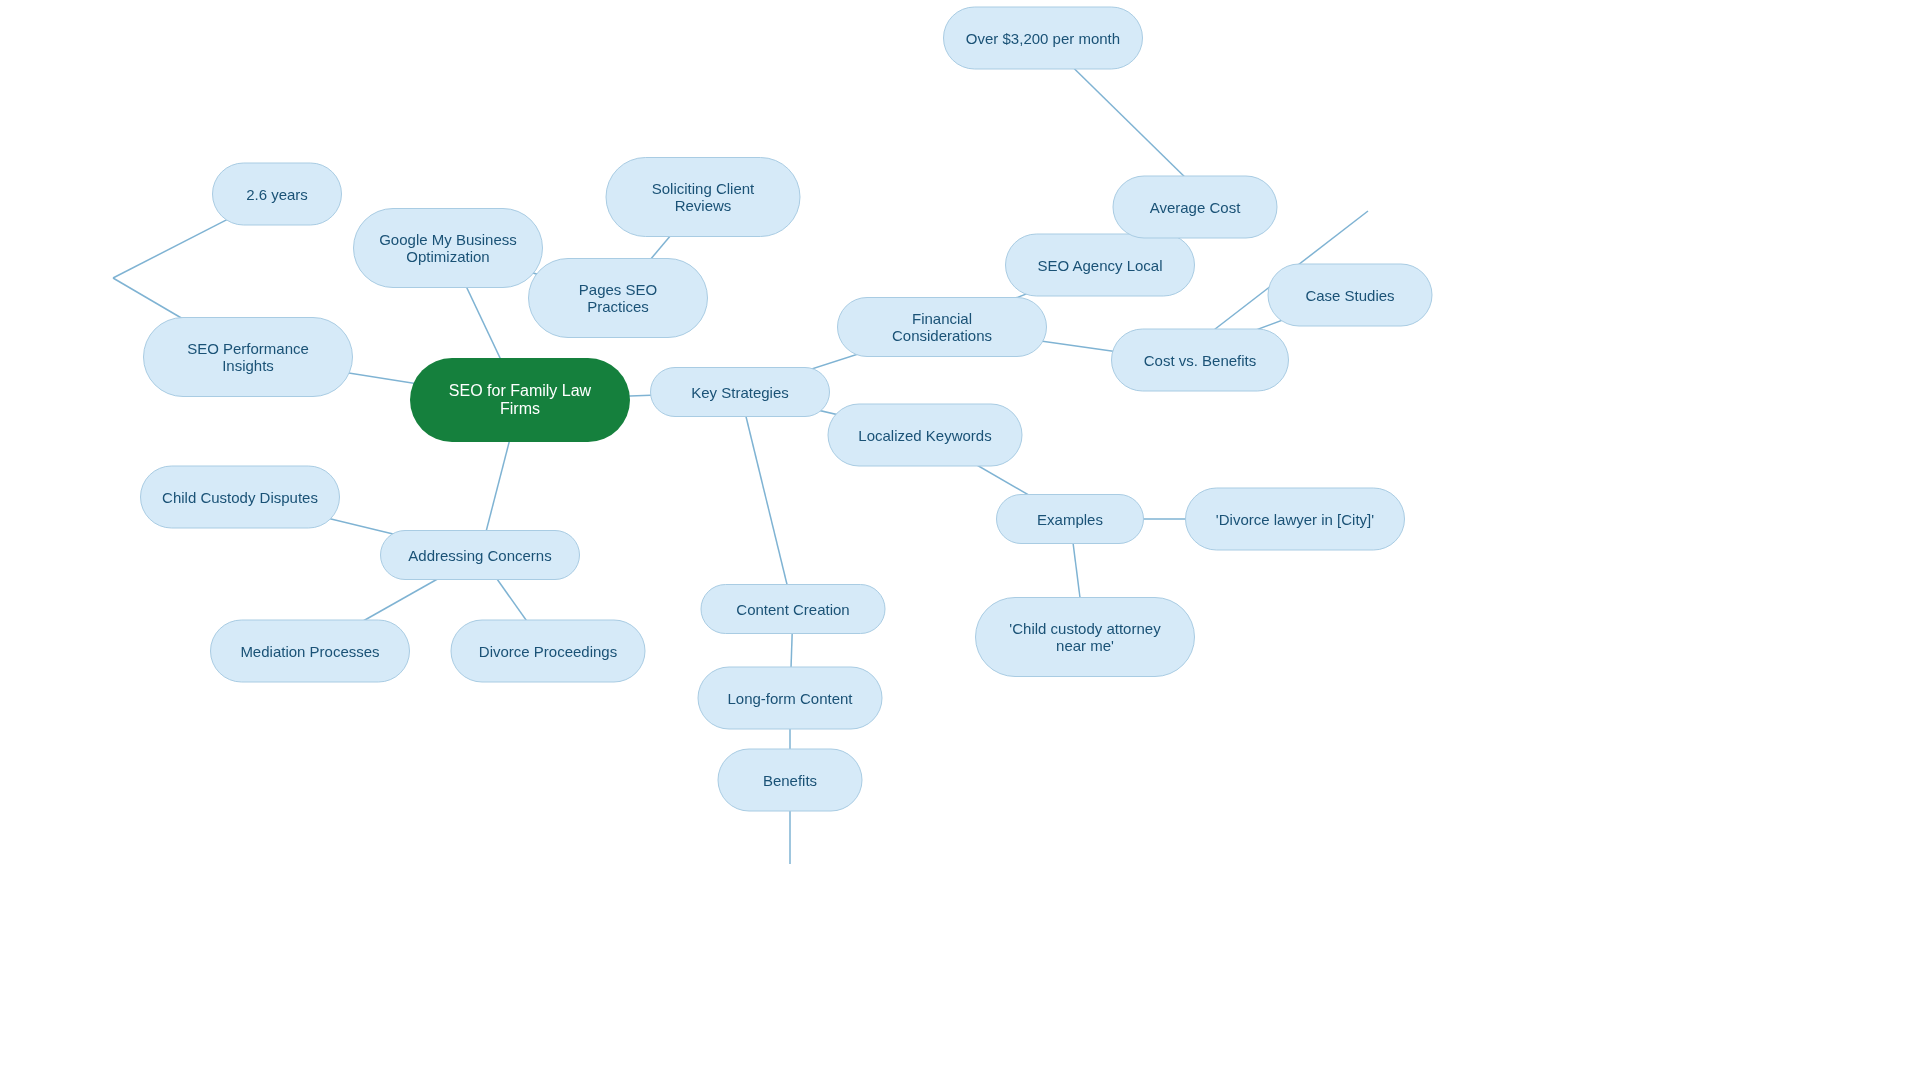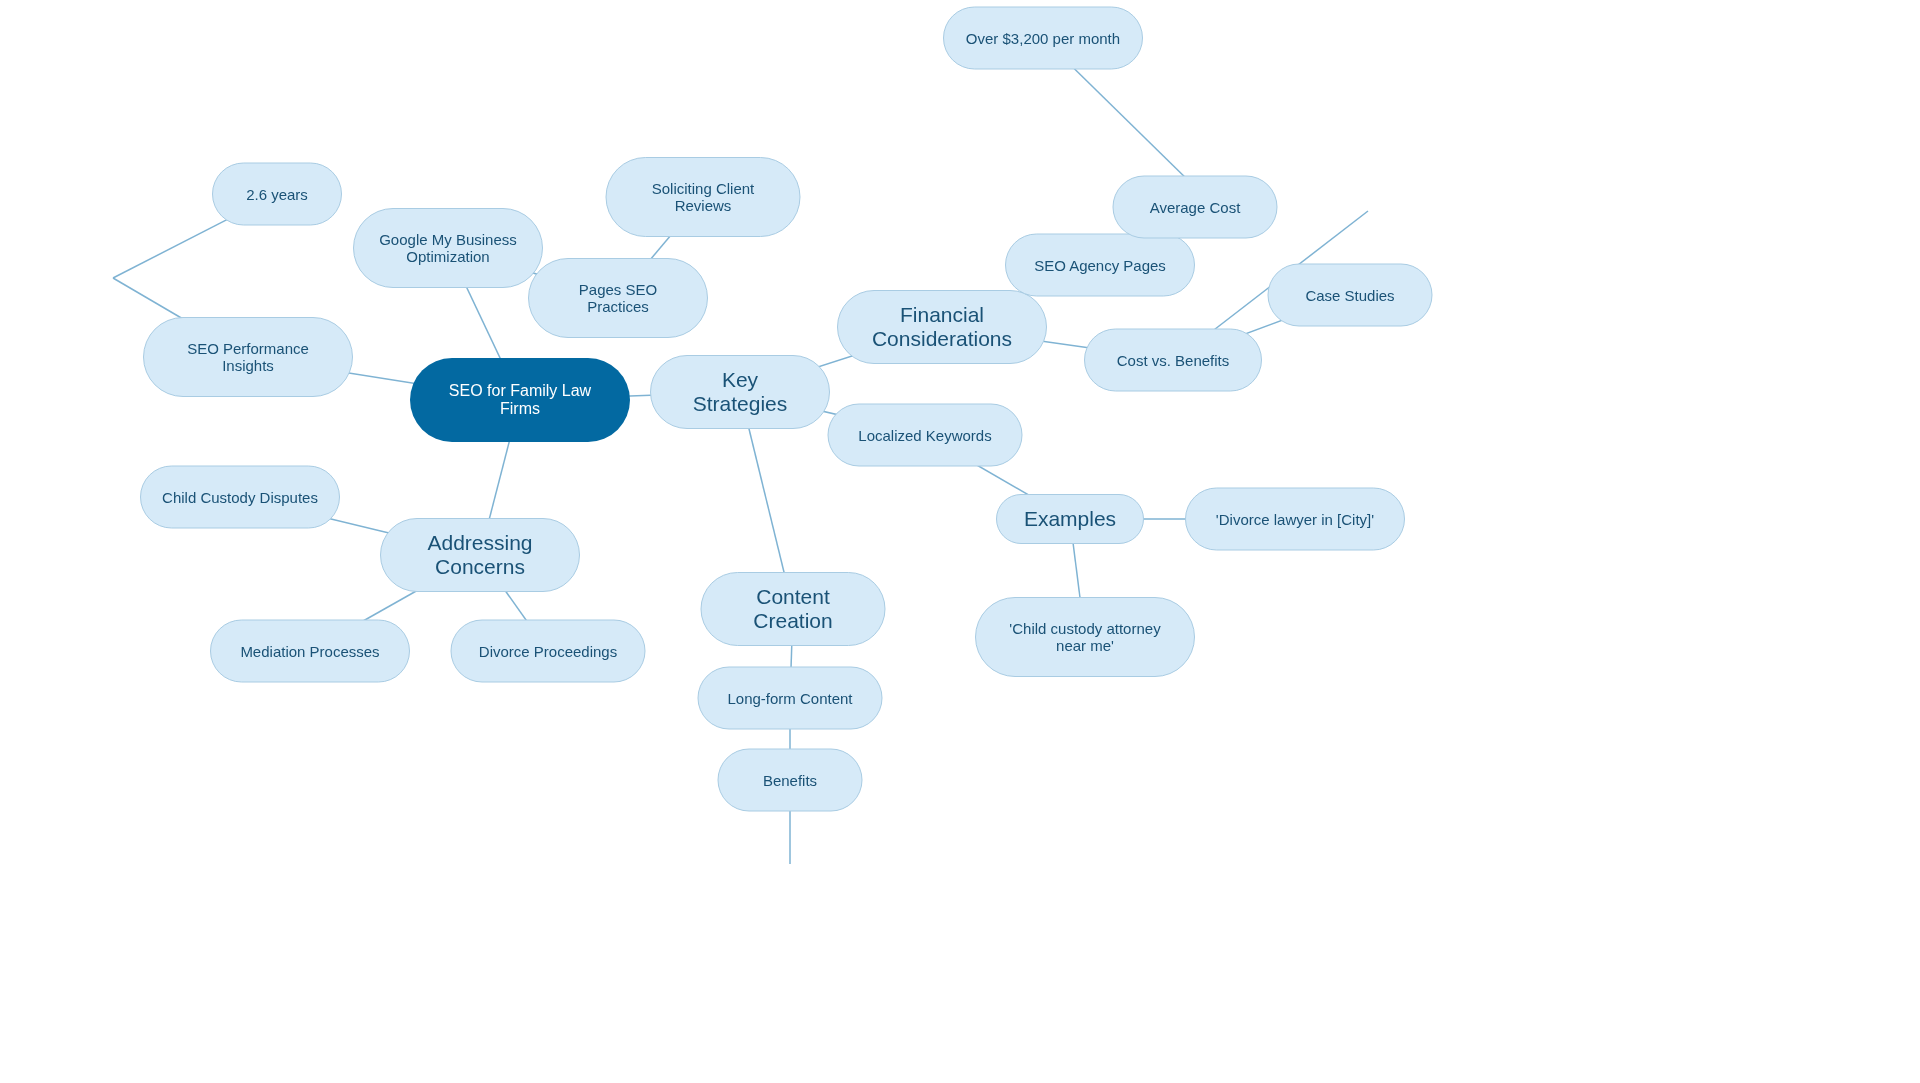--- a/index.html
+++ b/index.html
@@ -35,32 +35,32 @@
     }
     .node-light {
       background: #d6eaf8;
       border: 1.5px solid #a9cce3;
       color: #1a5276;
       font-size: 15px;
       font-weight: 400;
       padding: 22px 20px;
     }
     .node-dark {
-      background: #0369a1;
+      background: #15803d;
       border: none;
       color: #ffffff;
       font-size: 16px;
       font-weight: 500;
       padding: 24px 28px;
     }
     .node-medium {
       background: #d6eaf8;
       border: 1.5px solid #a9cce3;
       color: #1a5276;
-      font-size: 21px;
+      font-size: 15px;
       font-weight: 500;
       padding: 12px 24px;
     }
   </style>
 </head>
 <body>
 
 <div id="mind-map-container">
   <svg id="connections">
       <line x1="520" y1="400" x2="248" y2="357" stroke="#7fb3d3" stroke-width="1.5"></line>
@@ -91,24 +91,24 @@
       <line x1="480" y1="555" x2="548" y2="651" stroke="#7fb3d3" stroke-width="1.5"></line>
     </svg>
 <div class="node node-dark" style="left: 520px; top: 400px; width: 220px; min-height: 48px;">SEO for Family Law Firms</div>
     <div class="node node-light" style="left: 277px; top: 194px; width: 130px; min-height: 44px;">2.6 years</div>
     <div class="node node-light" style="left: 248px; top: 357px; width: 210px; min-height: 44px;">SEO Performance Insights</div>
     <div class="node node-light" style="left: 448px; top: 248px; width: 190px; min-height: 56px;">Google My Business Optimization</div>
     <div class="node node-light" style="left: 618px; top: 298px; width: 180px; min-height: 44px;">Pages SEO Practices</div>
     <div class="node node-light" style="left: 703px; top: 197px; width: 195px; min-height: 44px;">Soliciting Client Reviews</div>
     <div class="node node-medium" style="left: 740px; top: 392px; width: 180px; min-height: 50px;">Key Strategies</div>
     <div class="node node-medium" style="left: 942px; top: 327px; width: 210px; min-height: 50px;">Financial Considerations</div>
-    <div class="node node-light" style="left: 1100px; top: 265px; width: 190px; min-height: 44px;">SEO Agency Pages</div>
+    <div class="node node-light" style="left: 1100px; top: 265px; width: 190px; min-height: 44px;">SEO Agency Local</div>
     <div class="node node-light" style="left: 1195px; top: 187px; width: 165px; min-height: 44px; margin-top: 20px;">Average Cost</div>
     <div class="node node-light" style="left: 1043px; top: 38px; width: 200px; min-height: 44px;">Over $3,200 per month</div>
-    <div class="node node-light" style="left: 1173px; top: 360px; width: 178px; min-height: 44px;">Cost vs. Benefits</div>
+    <div class="node node-light" style="left: 1200px; top: 360px; width: 178px; min-height: 44px;">Cost vs. Benefits</div>
     <div class="node node-light" style="left: 1350px; top: 295px; width: 165px; min-height: 44px;">Case Studies</div>
     <div class="node node-light" style="left: 925px; top: 435px; width: 195px; min-height: 44px;">Localized Keywords</div>
     <div class="node node-medium" style="left: 1070px; top: 519px; width: 148px; min-height: 50px;">Examples</div>
     <div class="node node-light" style="left: 1295px; top: 519px; width: 220px; min-height: 44px;">'Divorce lawyer in [City]'</div>
     <div class="node node-light" style="left: 1085px; top: 637px; width: 220px; min-height: 66px;">'Child custody attorney near me'</div>
     <div class="node node-medium" style="left: 793px; top: 609px; width: 185px; min-height: 50px;">Content Creation</div>
     <div class="node node-light" style="left: 790px; top: 698px; width: 185px; min-height: 44px;">Long-form Content</div>
     <div class="node node-light" style="left: 790px; top: 780px; width: 145px; min-height: 44px;">Benefits</div>
     <div class="node node-medium" style="left: 480px; top: 555px; width: 200px; min-height: 50px;">Addressing Concerns</div>
     <div class="node node-light" style="left: 240px; top: 497px; width: 200px; min-height: 44px;">Child Custody Disputes</div>

